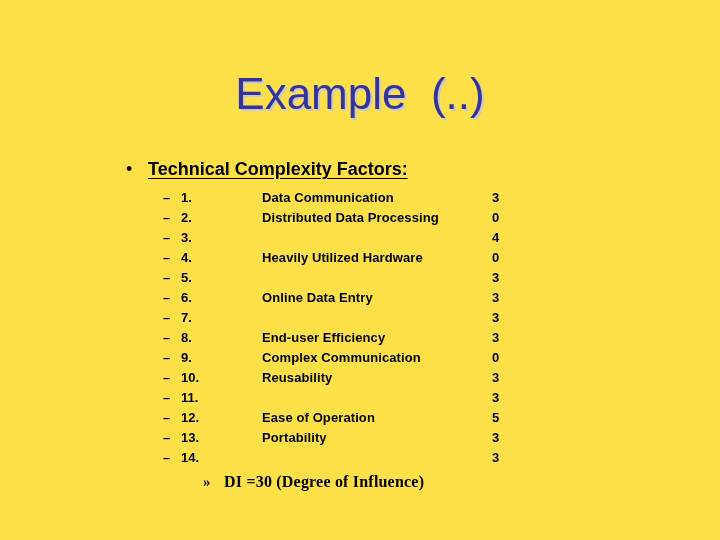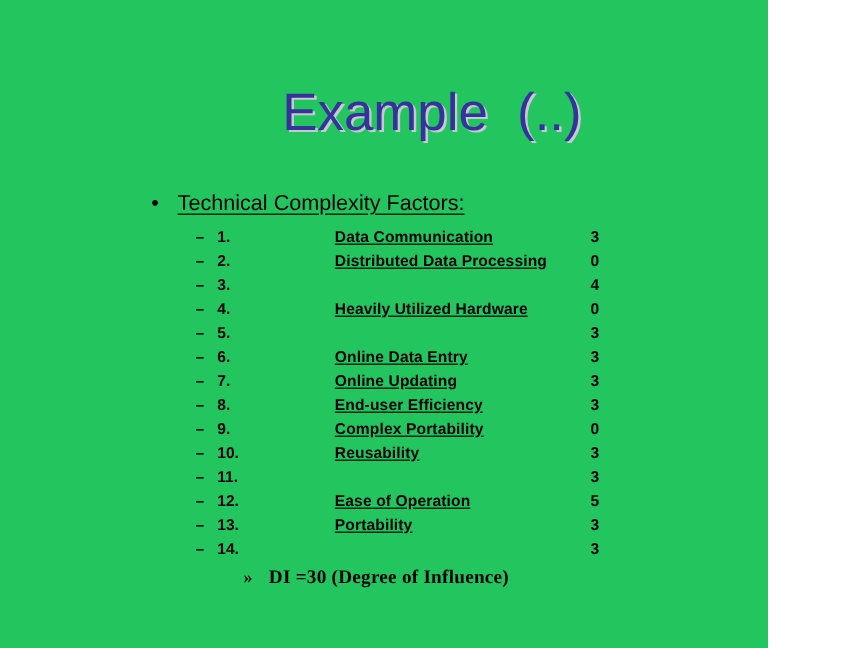--- a/index.html
+++ b/index.html
@@ -10,23 +10,23 @@
     width: 720px;
     height: 540px;
     background: #ffffff;
     font-family: "Liberation Sans", sans-serif;
     overflow: hidden;
     position: relative;
   }
 
   .slide {
     position: relative;
-    width: 640px;
+    width: 720px;
     height: 540px;
-    background: #22c55e;
+    background: #fde047;
   }
 
   
   .slide-title {
     position: absolute;
     left: 0;
     top: 68px;
     width: 720px;
     text-align: center;
     font-family: "Liberation Sans", sans-serif;
@@ -59,21 +59,21 @@
     font-size: 18px;
     line-height: 22px;
     color: #000000;
     width: 22px;
     flex: 0 0 22px;
     text-align: left;
   }
   .heading-text {
     font-size: 18px;
     line-height: 22px;
-    font-weight: 400;
+    font-weight: 700;
     color: #000000;
     text-decoration: underline;
     text-underline-offset: 3px;
     white-space: nowrap;
   }
 
   
   .factor-list {
     position: absolute;
     left: 0;
@@ -100,27 +100,26 @@
     left: 181px;
     top: 0;
     width: 34px;
     font-size: 13px;
     font-weight: 700;
     color: #000000;
     text-align: left;
   }
   .f-name {
     position: absolute;
-    left: 279px;
+    left: 262px;
     top: 0;
     font-size: 13px;
     font-weight: 700;
     color: #000000;
     letter-spacing: 0.1px;
-    text-decoration: underline;
   }
   .f-value {
     position: absolute;
     left: 492px;
     top: 0;
     width: 20px;
     font-size: 13px;
     font-weight: 700;
     color: #000000;
     text-align: left;
@@ -208,35 +207,34 @@
     <div class="factor-row">
       <span class="f-dash">–</span>
       <span class="f-num">6.</span>
       <span class="f-name">Online Data Entry</span>
       <span class="f-value">3</span>
     </div>
 
     <div class="factor-row">
       <span class="f-dash">–</span>
       <span class="f-num">7.</span>
-      <span class="f-name">Online Updating</span>
       <span class="f-value">3</span>
     </div>
 
     <div class="factor-row">
       <span class="f-dash">–</span>
       <span class="f-num">8.</span>
       <span class="f-name">End-user Efficiency</span>
       <span class="f-value">3</span>
     </div>
 
     <div class="factor-row">
       <span class="f-dash">–</span>
       <span class="f-num">9.</span>
-      <span class="f-name">Complex Portability</span>
+      <span class="f-name">Complex Communication</span>
       <span class="f-value">0</span>
     </div>
 
     <div class="factor-row">
       <span class="f-dash">–</span>
       <span class="f-num">10.</span>
       <span class="f-name">Reusability</span>
       <span class="f-value">3</span>
     </div>
 

